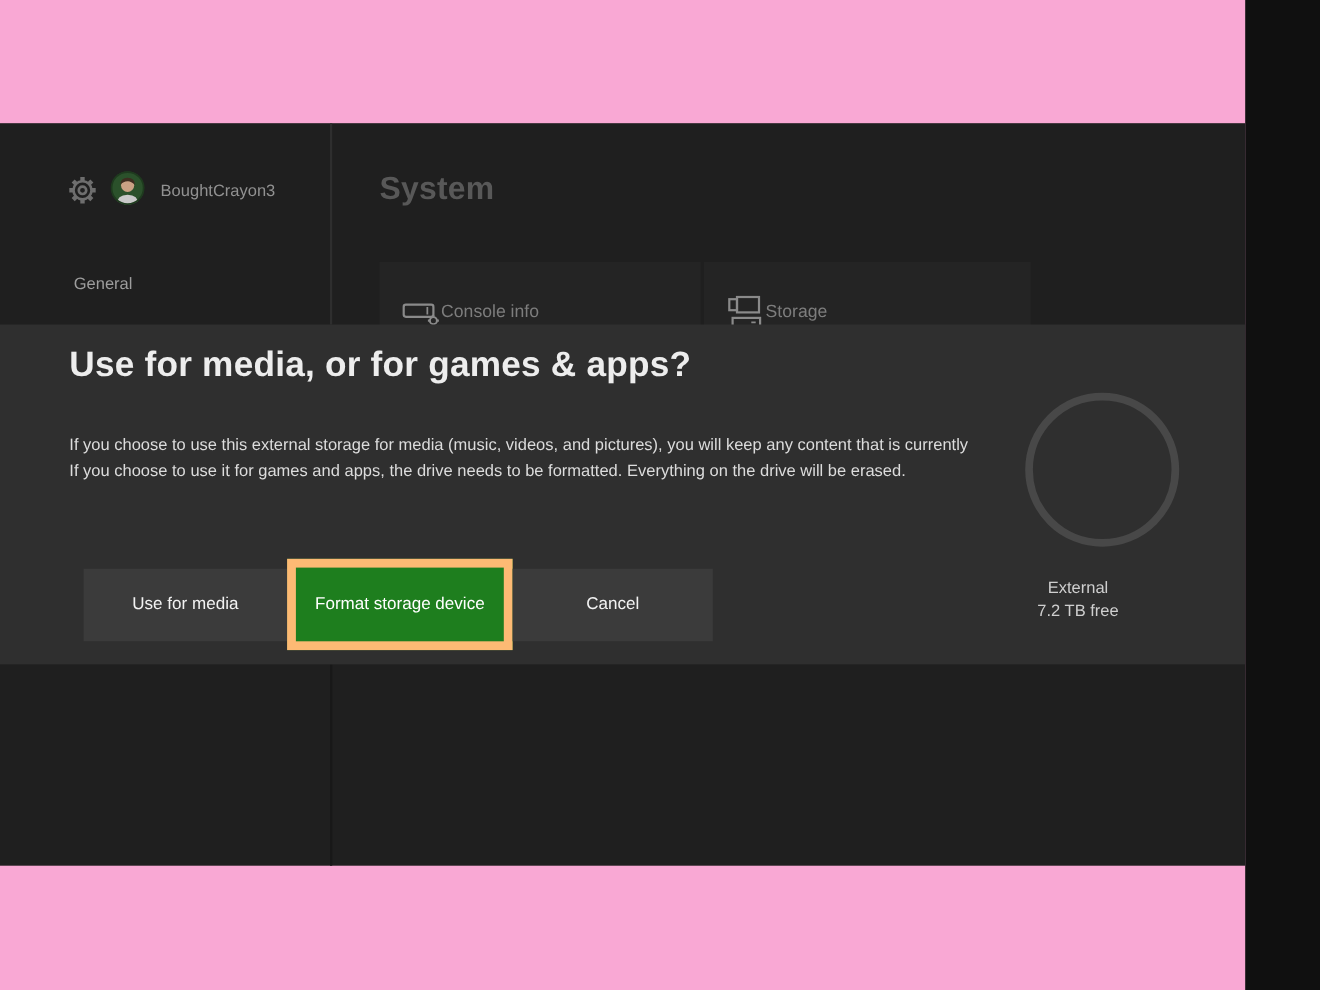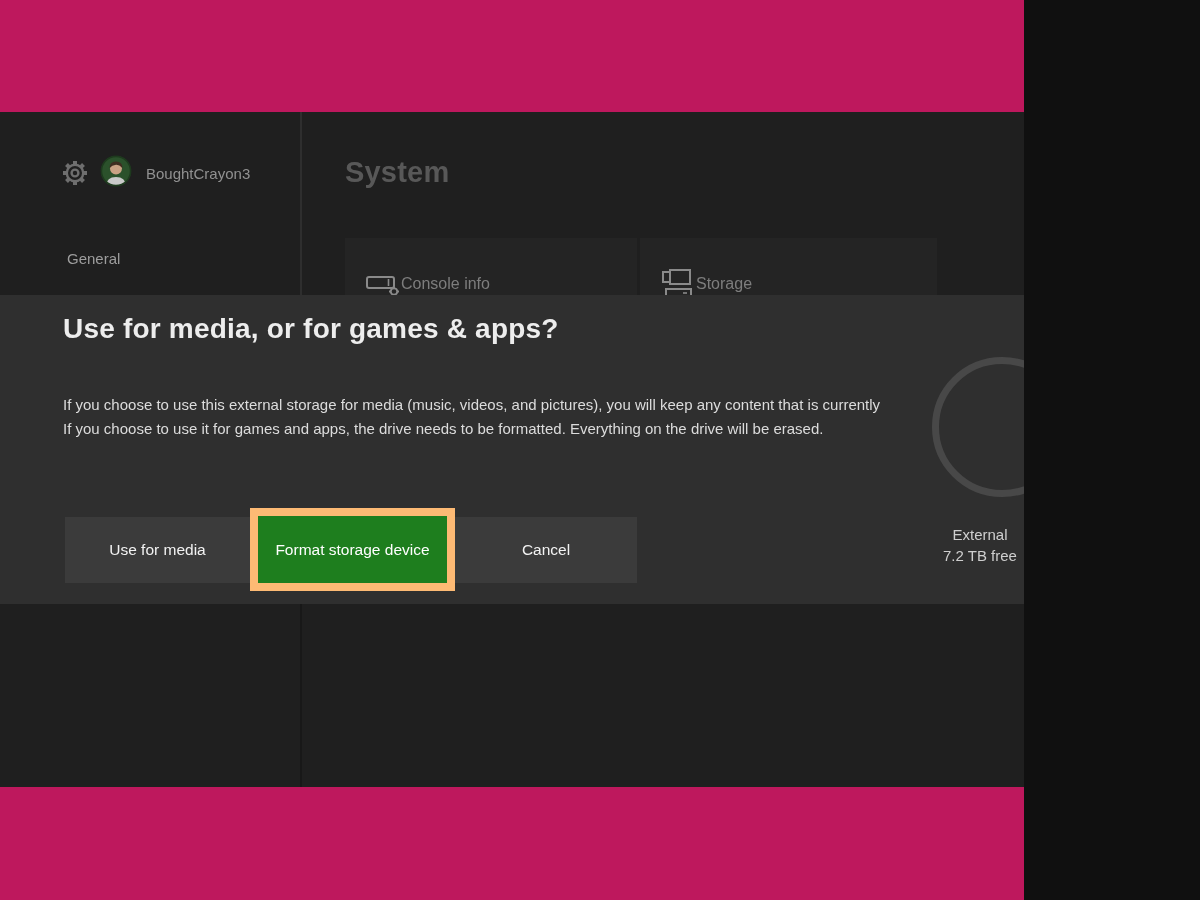--- a/index.html
+++ b/index.html
@@ -1,18 +1,18 @@
 <!DOCTYPE html>
 <html><head>
 <meta charset="utf-8">
 <style>
   html,body{margin:0;padding:0;background:#101010;}
   .canvas{
-    position:relative;width:1024px;height:900px;overflow:hidden;
-    background:#be185d;
+    position:relative;width:1132px;height:900px;overflow:hidden;
+    background:#f9a8d4;
     font-family:"Liberation Sans", sans-serif;
     -webkit-font-smoothing:antialiased;
   }
   .screen{position:absolute;left:0;top:112px;width:1200px;height:675px;background:#1f1f1f;}
 
   
   .profile-row{position:absolute;left:60px;top:44px;height:34px;display:flex;align-items:center;gap:10px;cursor:pointer;}
   .gear-glyph svg{display:block;}
   .gamertag{color:#919191;font-size:15px;margin-left:4px;}
   .sidebar-item{position:absolute;left:67px;top:138px;color:#9d9d9d;font-size:15px;cursor:pointer;}
@@ -20,25 +20,25 @@
   .divider-bottom{position:absolute;left:300px;top:492px;width:2px;height:183px;background:#181818;}
   .page-title{position:absolute;left:345px;top:44px;color:#585858;font-size:29px;font-weight:bold;letter-spacing:0.2px;}
   .tile{position:absolute;top:126px;height:92px;background:#242424;display:flex;align-items:center;padding-left:20px;cursor:pointer;}
   .tile-1{left:345px;width:272px;}
   .tile-2{left:640px;width:277px;}
   .tile-label{color:#7d7d7d;font-size:16px;}
   .tile .icon svg{display:block;}
 
   
   .dialog{position:absolute;left:0;top:183px;width:1200px;height:309px;background:#2f2f2f;}
-  .dialog-title{position:absolute;left:63px;top:18px;color:#ededed;font-size:28px;font-weight:bold;letter-spacing:0.2px;}
+  .dialog-title{position:absolute;left:63px;top:18px;color:#ededed;font-size:32px;font-weight:bold;letter-spacing:0.2px;}
   .dialog-body{position:absolute;left:63px;top:62px;color:#dcdcdc;font-size:15px;line-height:24px;margin-top:36px;}
   .dialog-body div{white-space:nowrap;}
 
-  .button-row{position:absolute;left:65px;top:213px;height:83px;display:flex;align-items:center;}
+  .button-row{position:absolute;left:76px;top:213px;height:83px;display:flex;align-items:center;}
   .dlg-btn{display:flex;align-items:center;justify-content:center;color:#f2f2f2;font-size:15.5px;cursor:pointer;box-sizing:border-box;}
   .btn-plain{height:66px;background:#3b3b3b;}
   .btn-media{width:185px;}
   .btn-cancel{width:182px;}
   .btn-primary{width:205px;height:83px;background:#1e7e1e;border:8px solid #fdba74;color:#ffffff;}
 
   .device-ring{position:absolute;left:932px;top:62px;width:140px;height:140px;border:7px solid #484848;border-radius:50%;box-sizing:border-box;}
   .device-label{position:absolute;left:880px;top:229px;width:200px;text-align:center;color:#cfcfcf;font-size:15px;line-height:21px;}
 </style>
 </head>

